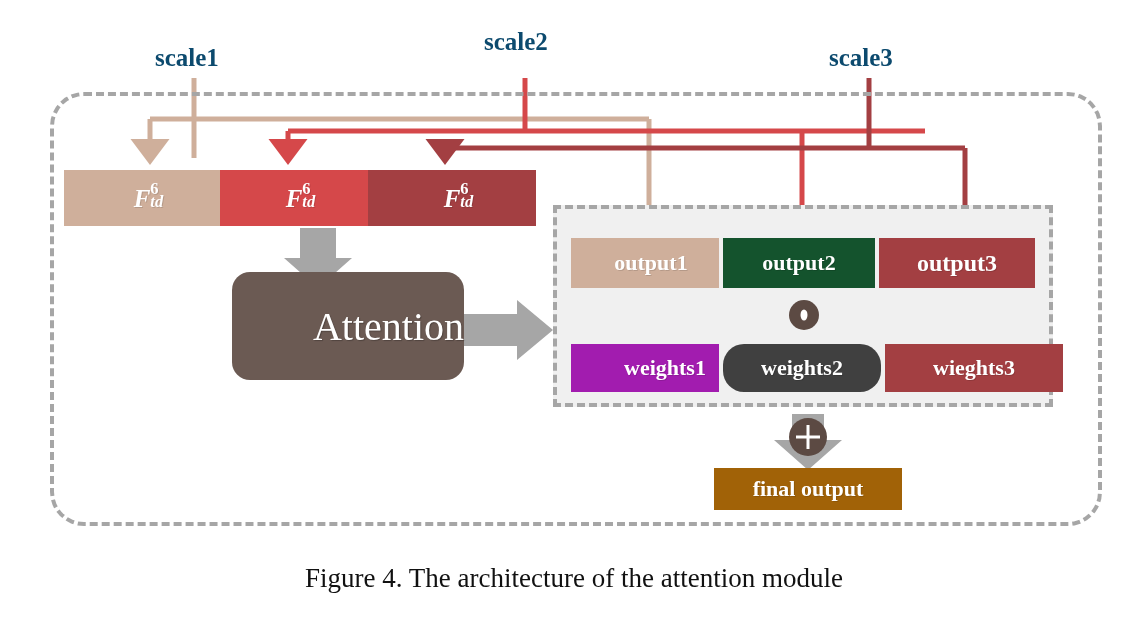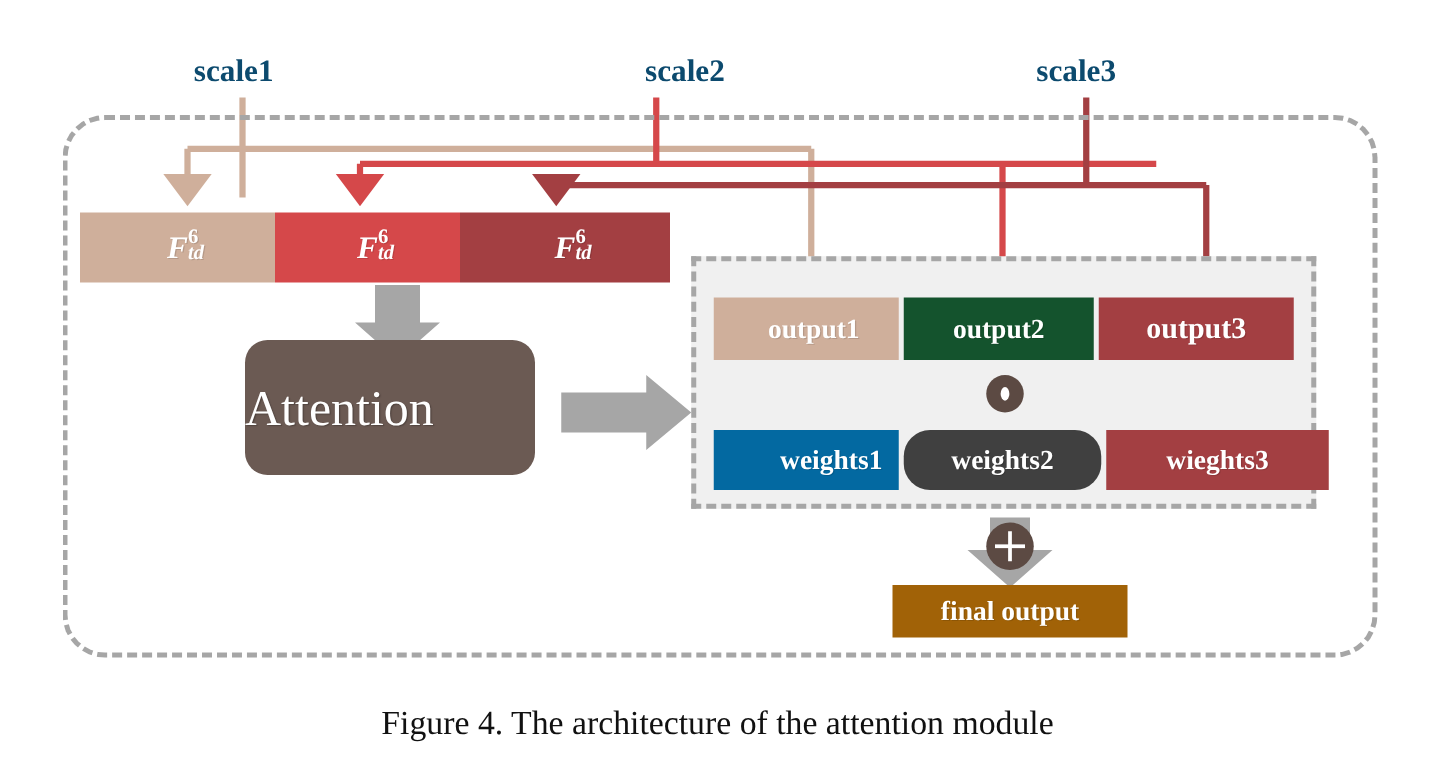--- a/index.html
+++ b/index.html
@@ -64,26 +64,27 @@
     position: absolute;
     left: 100%;
     top: 0.50em;
   }
   .attention-box {
     position: absolute;
     background: #6B5A53;
     border-radius: 18px;
     display: flex;
     align-items: center;
-    justify-content: flex-start;
+    justify-content: flex-end;
     color: #ffffff;
     font-size: 40px;
     font-weight: normal;
     font-family: "Liberation Serif", "DejaVu Serif", serif;
     text-shadow: 1px 1px 1px rgba(0,0,0,0.25);
+    margin-left: 36px;
   }
   .panel-inner {
     position: absolute;
     background: #F0F0F0;
     border: 4px dashed #A6A6A6;
     box-sizing: border-box;
   }
   .panel-outer {
     position: absolute;
     border: 4px dashed #A6A6A6;
@@ -190,21 +191,21 @@
     </g>
 
     <g>
       <path d="M792,414 L824,414 L824,440 L842,440 L808,470 L774,440 L792,440 z" fill="#A6A6A6"></path>
     </g>
   </svg>
 
   <div class="panel-outer" style="left:50px; top:92px; width:1052px; height:434px;"></div>
 
   <div class="scale-label" style="left:155px; top:44px;">scale1</div>
-  <div class="scale-label" style="left:484px; top:44px;margin-left:32px;">scale2</div>
+  <div class="scale-label" style="left:484px; top:28px;">scale2</div>
   <div class="scale-label" style="left:829px; top:44px;">scale3</div>
 
   <div class="node-box" style="left:64px; top:170px; width:156px; height:56px; background:#CFAF9B;">
     <span class="ftd-label">
       <span class="base">F</span><span class="sup">6</span><span class="sub">td</span>
     </span>
   </div>
   <div class="node-box" style="left:220px; top:170px; width:148px; height:56px; background:#D5484A;">
     <span class="ftd-label">
       <span class="base">F</span><span class="sup">6</span><span class="sub">td</span>
@@ -227,21 +228,21 @@
   </div>
   <div class="node-box" style="left:723px; top:238px; width:152px; height:50px; background:#14532d; font-size:22px;">
     <span>output2</span>
   </div>
   <div class="node-box" style="left:879px; top:238px; width:156px; height:50px; background:#A33F42; font-size:24px;">
     <span>output3</span>
   </div>
 
   <div class="dot-op" style="left:789px; top:300px;"></div>
 
-  <div class="node-box" style="left:571px; top:344px; width:148px; height:48px; background:#0369a1; font-size:22px;padding-left:40px;">
+  <div class="node-box" style="left:571px; top:344px; width:148px; height:48px; background:#a21caf; font-size:22px;padding-left:40px;">
     <span>weights1</span>
   </div>
   <div class="node-box" style="left:723px; top:344px; width:158px; height:48px; background:#404040; font-size:22px;border-radius:21px;">
     <span>weights2</span>
   </div>
   <div class="node-box" style="left:885px; top:344px; width:178px; height:48px; background:#A33F42; font-size:22px;">
     <span>wieghts3</span>
   </div>
 
   <div class="plus-op" style="left:789px; top:418px;"></div>

